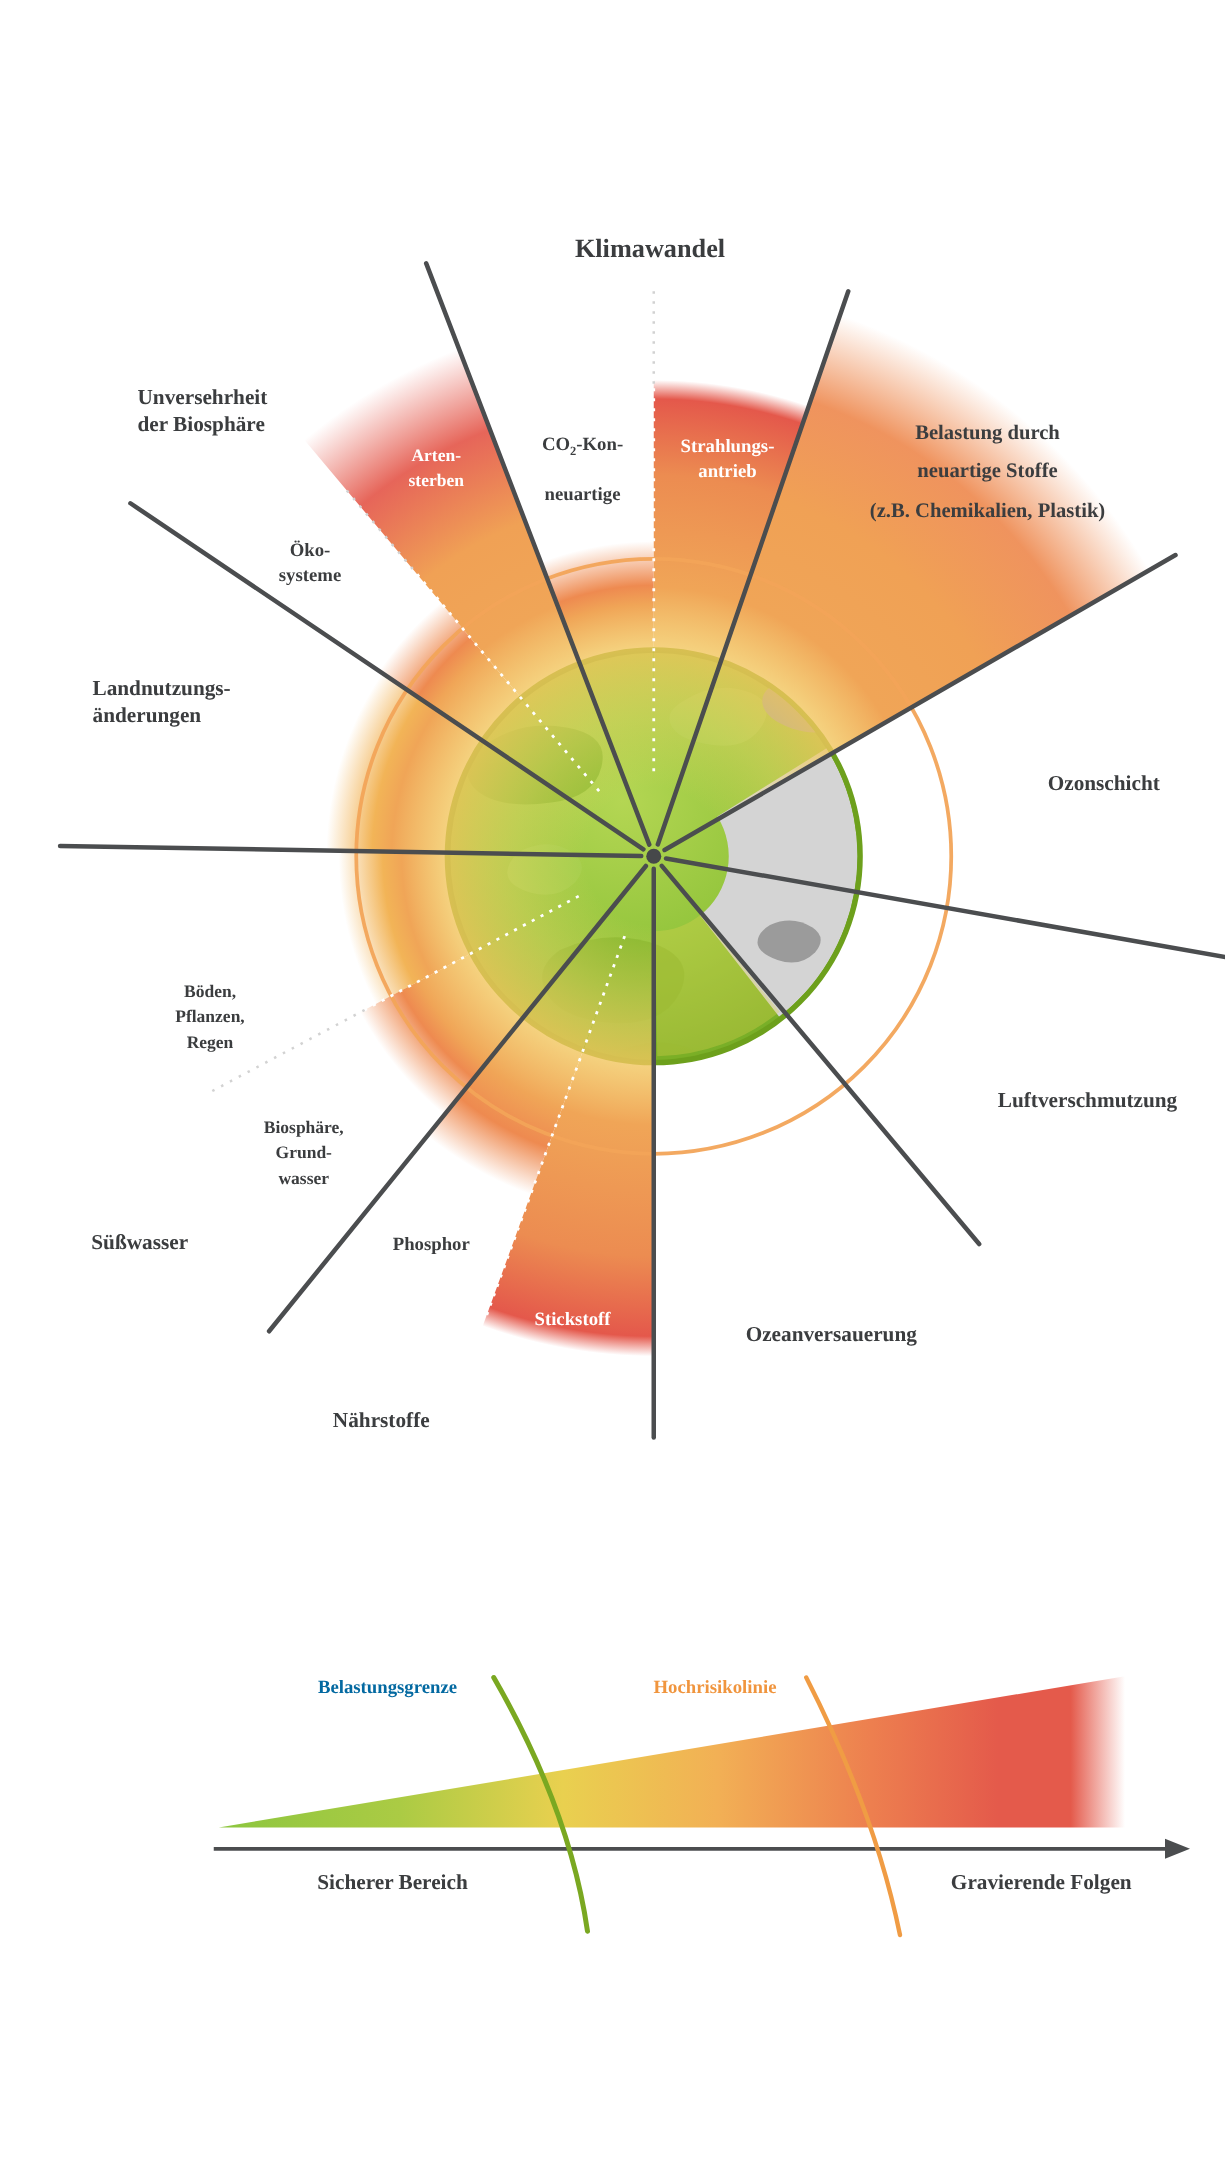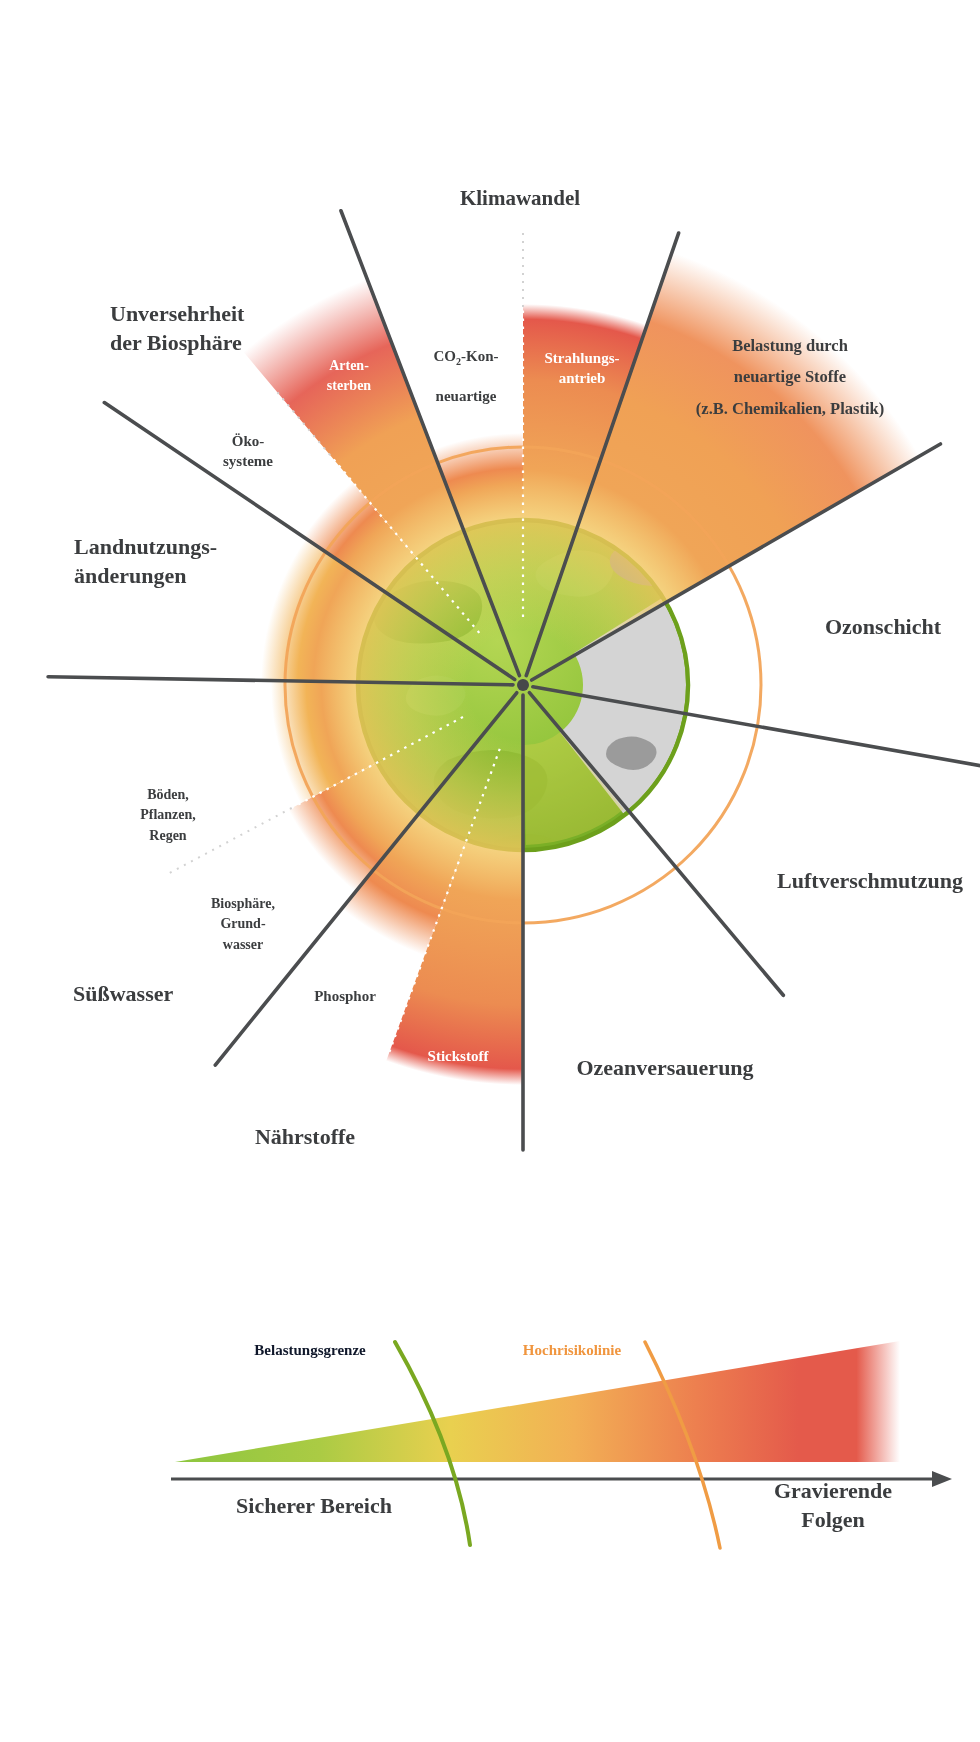--- a/index.html
+++ b/index.html
@@ -9,24 +9,24 @@
     margin-left:28px;
   }
   #wheel-svg{position:absolute;left:0;top:0;}
   .lbl{
     position:absolute;font-weight:bold;color:#3b3d3f;text-align:center;
     transform:translate(-50%,-50%);white-space:pre-line;line-height:1.3;
   }
   .lbl.left{transform:translate(0,-50%);text-align:left;}
   .lbl.white{color:#ffffff;}
   .fs21{font-size:21px;}
-  .fs17{font-size:22px;}
+  .fs17{font-size:17px;}
   .fs15{font-size:15px;}
   .fs14{font-size:14px;line-height:1.45;}
-  .green-txt{color:#0f172a;}
+  .green-txt{color:#0369a1;}
   .orange-txt{color:#f0953e;}
   sub.co2sub{font-size:10px;vertical-align:-4px;}
 </style>
 </head>
 <body>
 
 <div id="stage">
 
   <svg id="wheel-svg" width="980" height="1742" viewBox="0 0 980 1742">
     <defs>

